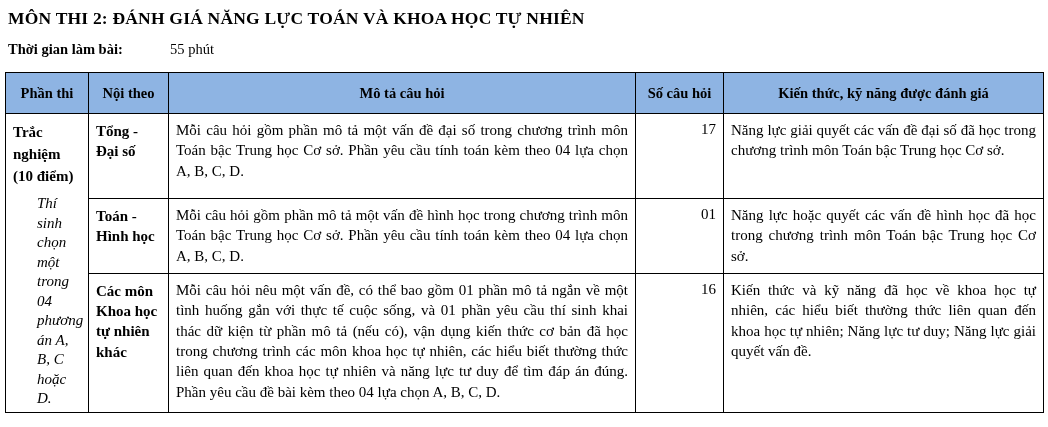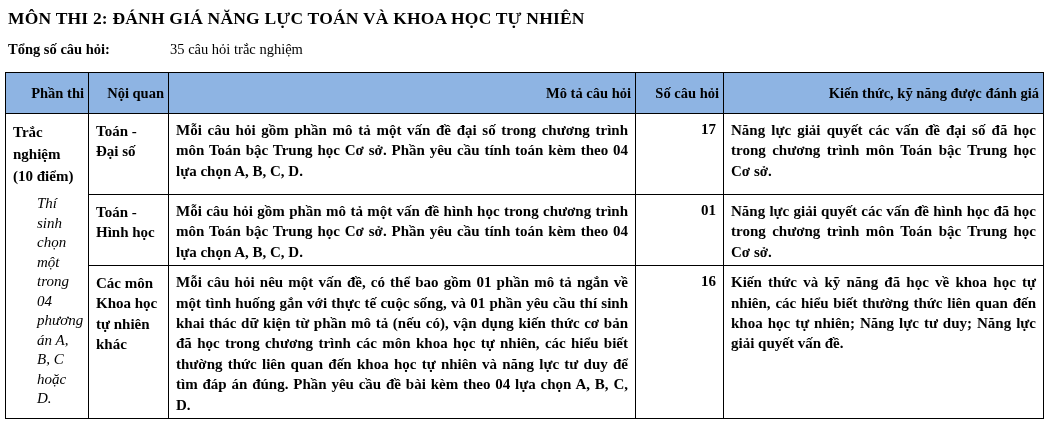--- a/index.html
+++ b/index.html
@@ -30,27 +30,26 @@
     border-collapse: collapse;
     table-layout: fixed;
     width: 1038px;
     margin-top: 14px;
     border: 1.5px solid #000;
   }
   .exam-table th, .exam-table td {
     border: 1px solid #000;
     vertical-align: top;
     overflow: hidden;
-    font-weight: bold;
   }
   .exam-table thead th {
     background: var(--header-bg, #8EB4E3);
     height: 36px;
     vertical-align: middle;
-    text-align: right;
+    text-align: center;
     font-size: 14.5px;
     font-weight: bold;
     padding: 2px 4px;
   }
   .exam-table td { font-size: 15px; padding: 4px 7px 3px 7px; }
 
   td.cell-section { font-weight: bold; line-height: 1.45; padding-top: 8px; }
   .section-title { display: block; }
   .section-note {
     display: block;
@@ -69,58 +68,58 @@
   tr.row-2 { height: 61px; }
   tr.row-3 { height: 126px; }
 </style>
 </head>
 <body>
 
 <div class="page">
 
   <div class="doc-title">MÔN THI 2: ĐÁNH GIÁ NĂNG LỰC TOÁN VÀ KHOA HỌC TỰ NHIÊN</div>
 
+  <div class="info-row">
+    <span class="info-label">Thời gian làm bài:</span><span class="info-value">55 phút</span>
+  </div>
 
-  <div class="info-row">
-    <span class="info-label">Tổng số câu hỏi:</span><span class="info-value">35 câu hỏi trắc nghiệm</span>
-  </div>
 
   <table class="exam-table">
     <colgroup>
       <col style="width:83px">
       <col style="width:80px">
       <col style="width:467px">
       <col style="width:88px">
       <col style="width:320px">
     </colgroup>
     <thead>
       <tr>
         <th>Phần thi</th>
-        <th>Nội quan</th>
+        <th>Nội theo</th>
         <th>Mô tả câu hỏi</th>
         <th>Số câu hỏi</th>
         <th>Kiến thức, kỹ năng được đánh giá</th>
       </tr>
     </thead>
     <tbody>
       <tr class="row-1">
         <td class="cell-section" rowspan="3">
           <span class="section-title">Trắc nghiệm (10 điểm)</span>
           <span class="section-note">Thí sinh chọn một trong 04 phương án A, B, C hoặc D.</span>
         </td>
-        <td class="cell-topic">Toán - Đại số</td>
+        <td class="cell-topic">Tổng - Đại số</td>
         <td class="cell-desc">Mỗi câu hỏi gồm phần mô tả một vấn đề đại số trong chương trình môn Toán bậc Trung học Cơ sở. Phần yêu cầu tính toán kèm theo 04 lựa chọn A, B, C, D.</td>
         <td class="cell-count">17</td>
         <td class="cell-skills">Năng lực giải quyết các vấn đề đại số đã học trong chương trình môn Toán bậc Trung học Cơ sở.</td>
       </tr>
       <tr class="row-2">
         <td class="cell-topic">Toán - Hình học</td>
         <td class="cell-desc">Mỗi câu hỏi gồm phần mô tả một vấn đề hình học trong chương trình môn Toán bậc Trung học Cơ sở. Phần yêu cầu tính toán kèm theo 04 lựa chọn A, B, C, D.</td>
         <td class="cell-count">01</td>
-        <td class="cell-skills">Năng lực giải quyết các vấn đề hình học đã học trong chương trình môn Toán bậc Trung học Cơ sở.</td>
+        <td class="cell-skills">Năng lực hoặc quyết các vấn đề hình học đã học trong chương trình môn Toán bậc Trung học Cơ sở.</td>
       </tr>
       <tr class="row-3">
         <td class="cell-topic">Các môn Khoa học tự nhiên khác</td>
         <td class="cell-desc">Mỗi câu hỏi nêu một vấn đề, có thể bao gồm 01 phần mô tả ngắn về một tình huống gắn với thực tế cuộc sống, và 01 phần yêu cầu thí sinh khai thác dữ kiện từ phần mô tả (nếu có), vận dụng kiến thức cơ bản đã học trong chương trình các môn khoa học tự nhiên, các hiểu biết thường thức liên quan đến khoa học tự nhiên và năng lực tư duy để tìm đáp án đúng. Phần yêu cầu đề bài kèm theo 04 lựa chọn A, B, C, D.</td>
         <td class="cell-count">16</td>
         <td class="cell-skills">Kiến thức và kỹ năng đã học về khoa học tự nhiên, các hiểu biết thường thức liên quan đến khoa học tự nhiên; Năng lực tư duy; Năng lực giải quyết vấn đề.</td>
       </tr>
     </tbody>
   </table>
 

